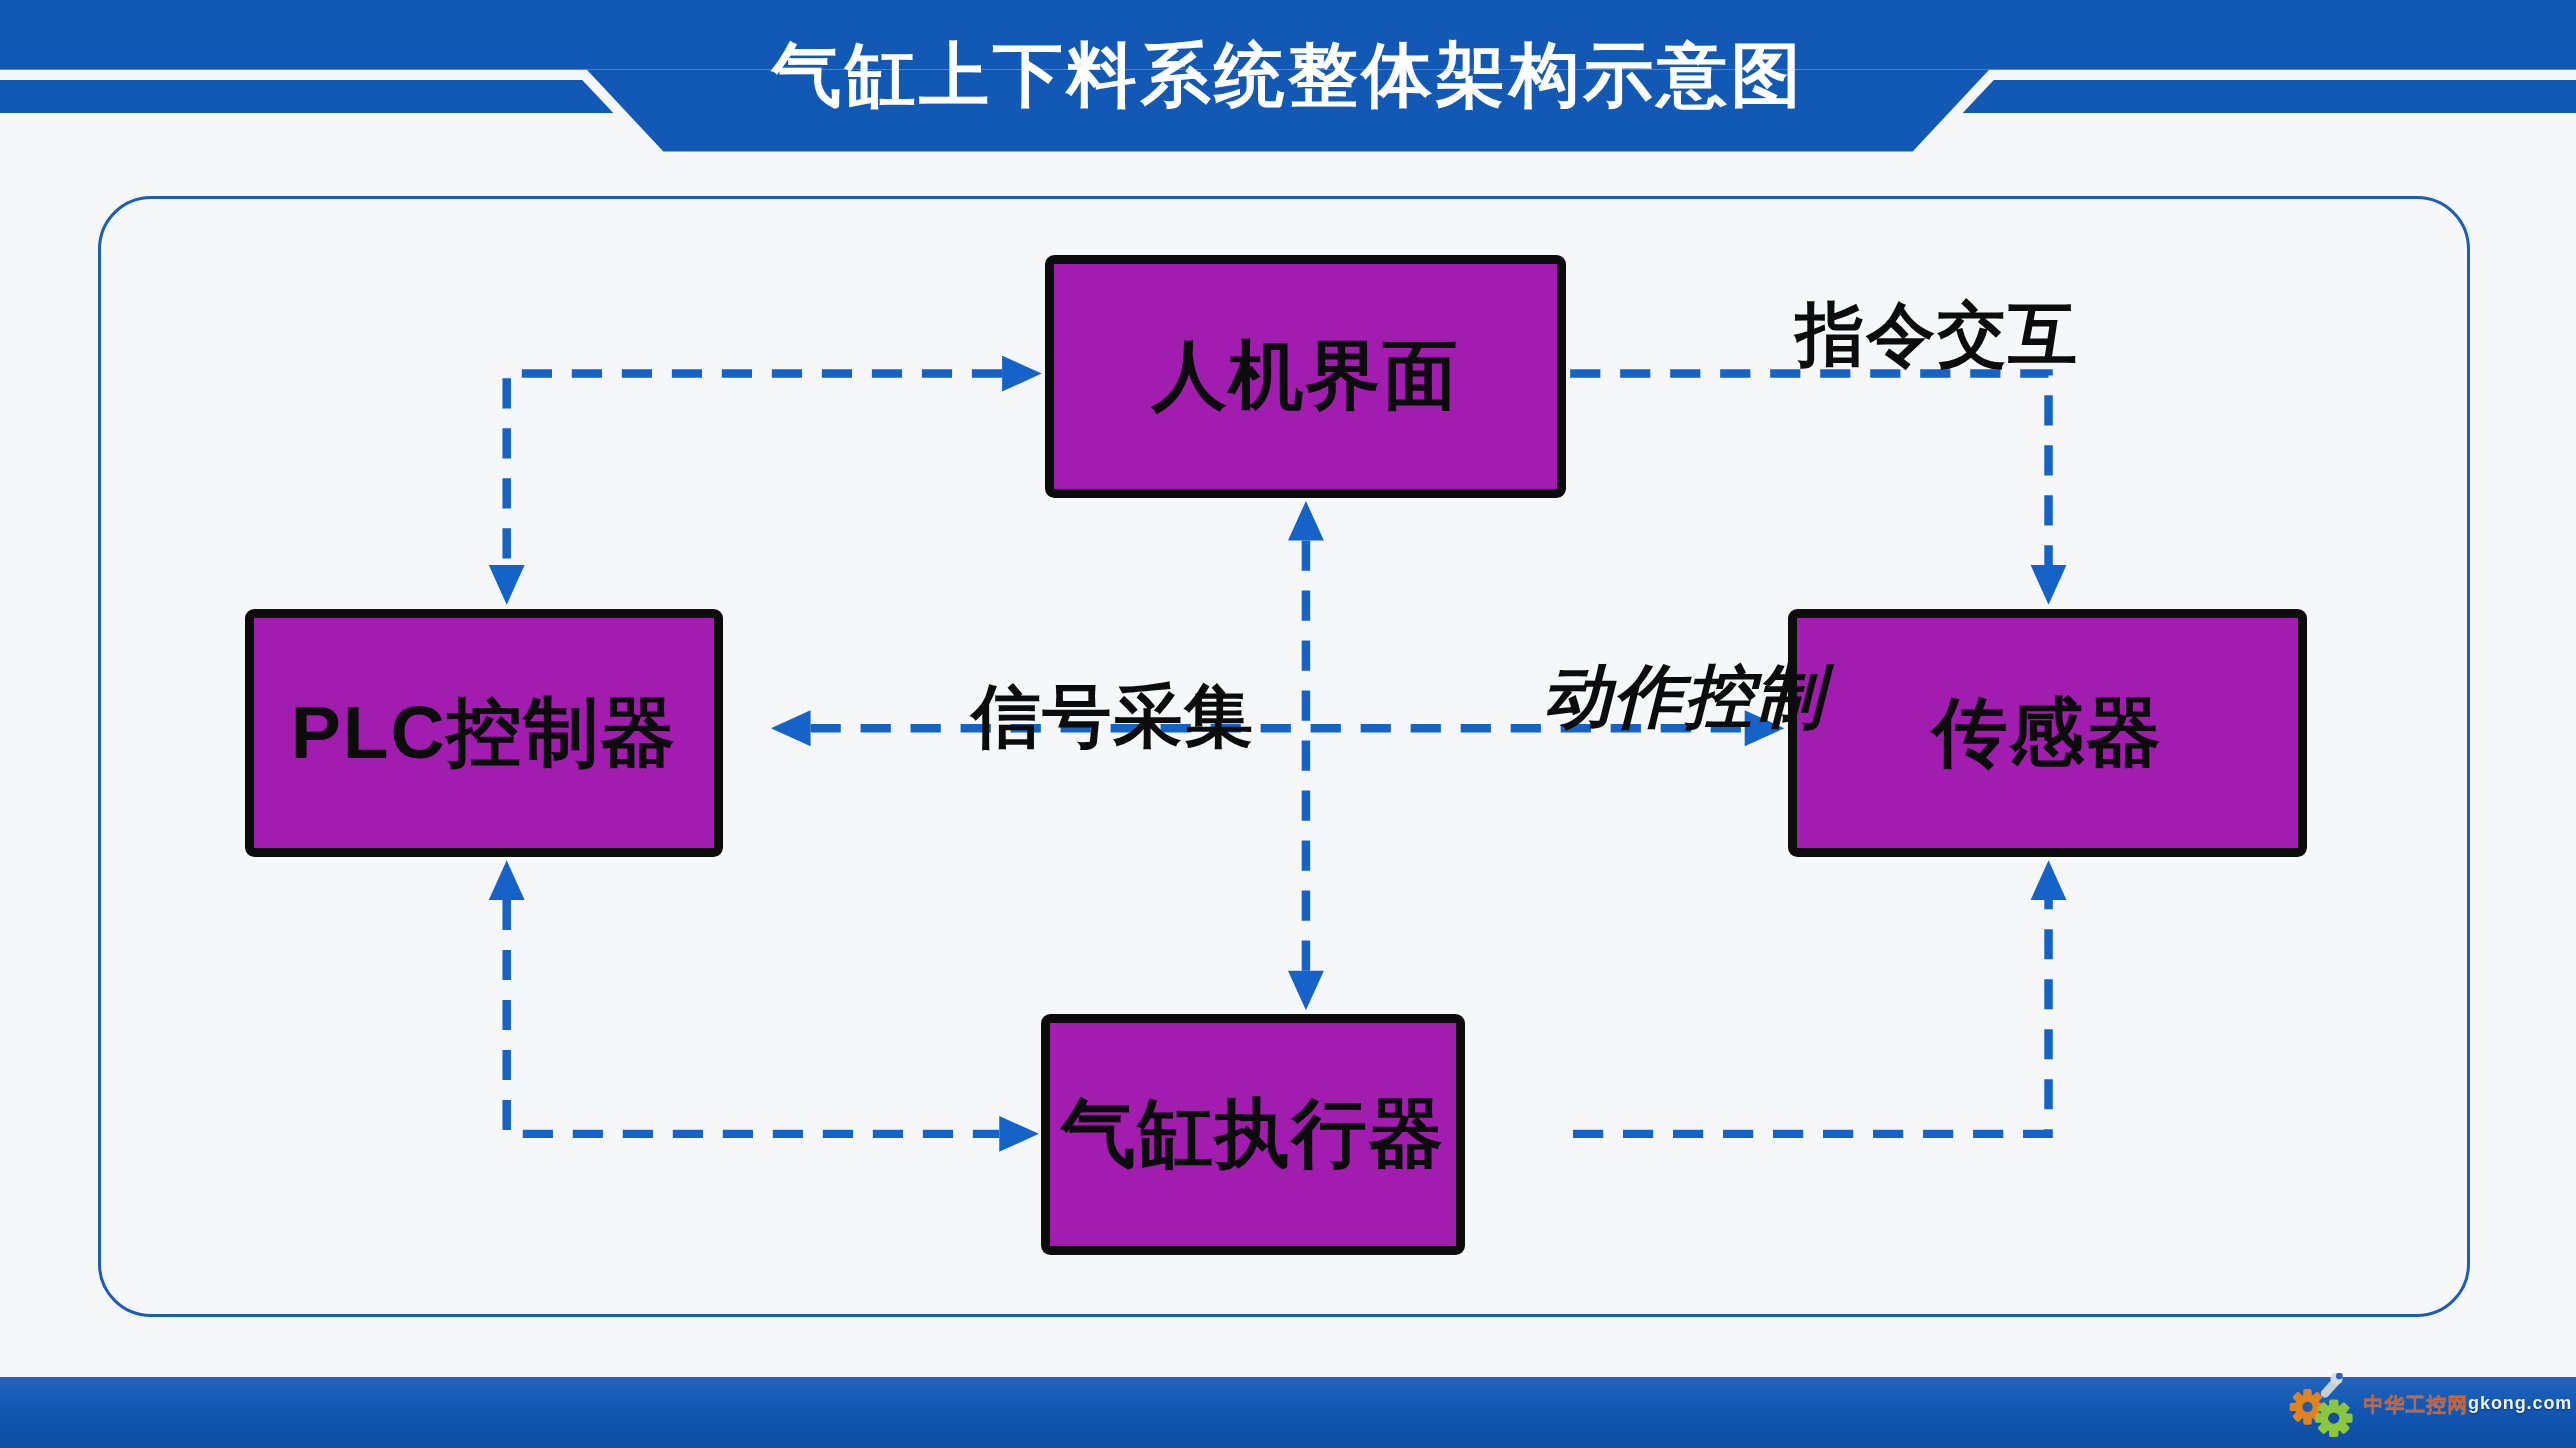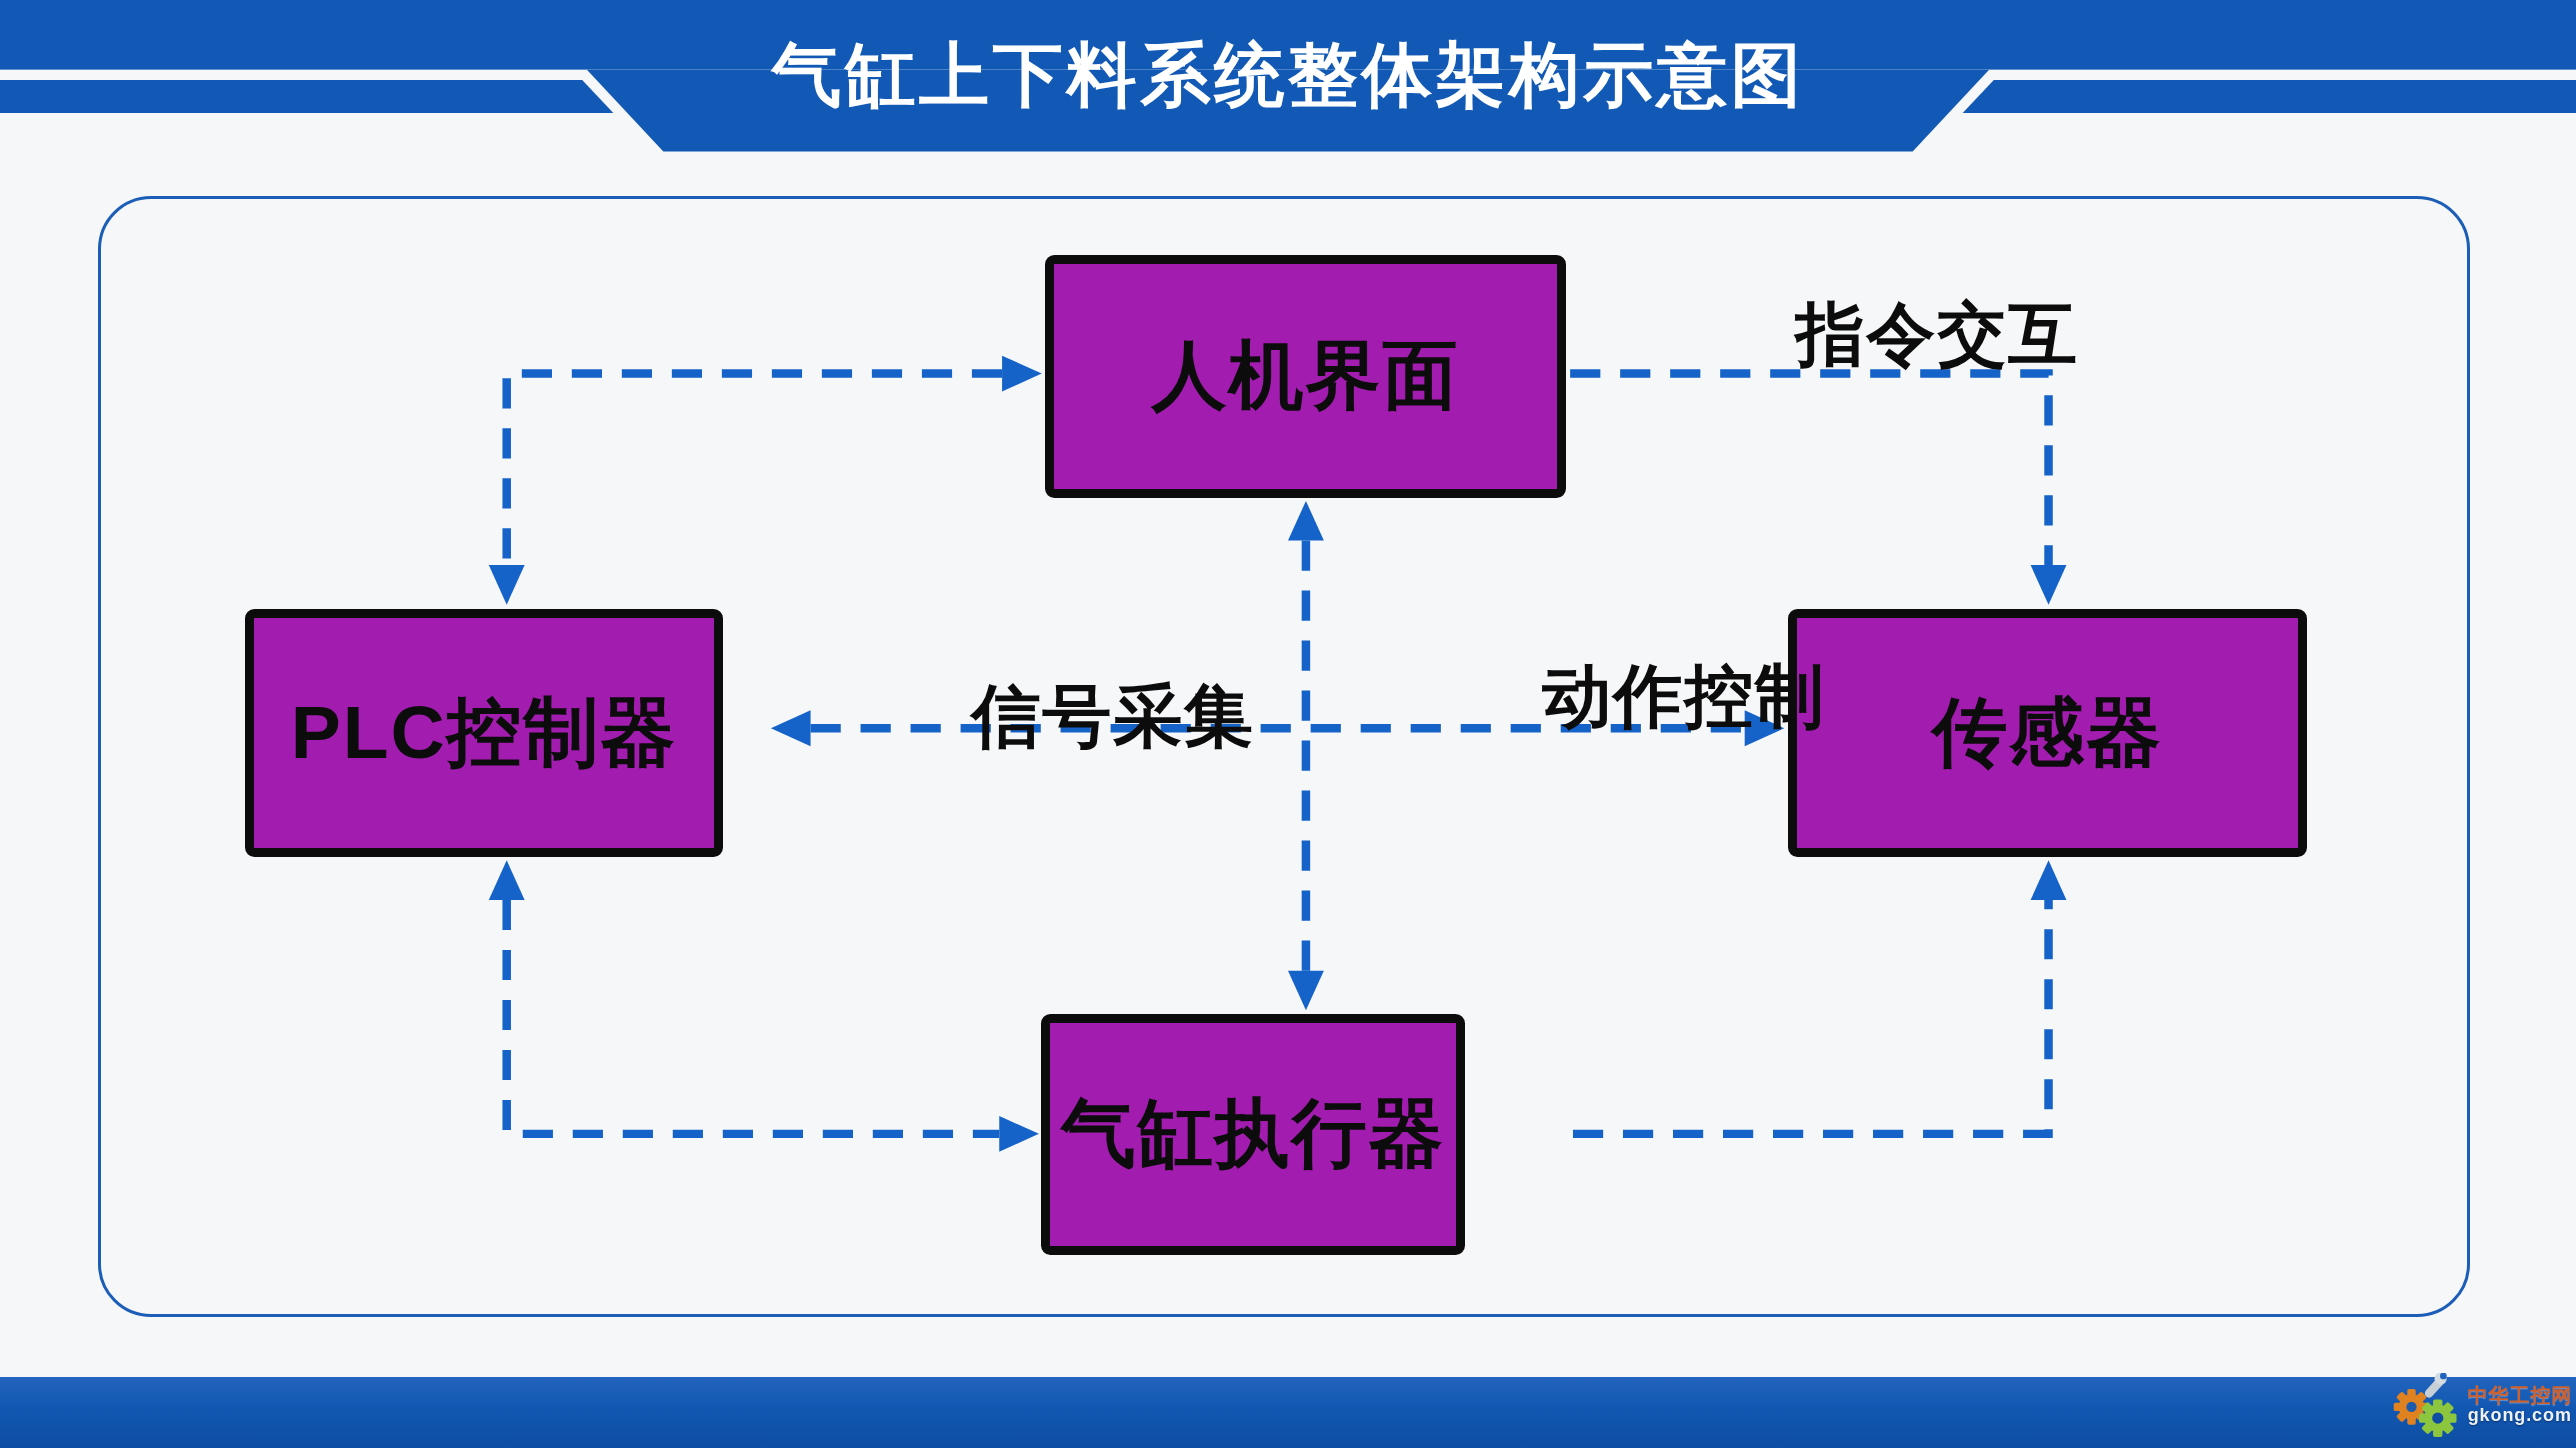--- a/index.html
+++ b/index.html
@@ -45,31 +45,31 @@
   .node-sensor{left:1788px;top:609px;width:519px;height:248px;}
   .node-cylinder{left:1041px;top:1014px;width:424px;height:241px;}
 
   
   .edge-label{
     position:absolute;width:491px;text-align:right;
     color:var(--ink);font-weight:800;font-size:69px;letter-spacing:1.9px;white-space:nowrap;
   }
   .label-command{left:1588px;top:289px;}
   .label-signal{left:764px;top:651px;margin-top:20px;}
-  .label-action{left:1335px;top:651px;}
+  .label-action{left:1335px;top:651px;font-style:italic;}
 
   
   .footer-bar{
     position:absolute;left:0;top:1377px;width:2576px;height:72px;
     background:linear-gradient(180deg,#2264be 0%,#1157b1 45%,#0e4da3 100%);
   }
   .watermark{
     position:absolute;right:3.8px;bottom:11.3px;display:flex;align-items:center;gap:3.8px;
   }
-  .watermark-text{display:flex;flex-direction:column;line-height:1.05;}
+  .watermark-text{display:flex;line-height:1.05;}
   .wm-site{color:#d25f27;font-size:20px;font-weight:800;letter-spacing:0.9px;text-shadow:0 0.9px 0.9px rgba(255,255,255,.35);}
   .wm-url{color:#eef2f6;font-size:18px;font-weight:700;letter-spacing:0.9px;text-shadow:0 0.9px 1.9px rgba(0,0,0,.4);}
 </style>
 </head>
 <body>
 
 <div class="stage">
 
   <svg class="header-svg" viewBox="0 0 2730 170" preserveAspectRatio="none">
     <rect x="0" y="0" width="2730" height="74" fill="#1159b4"></rect>

